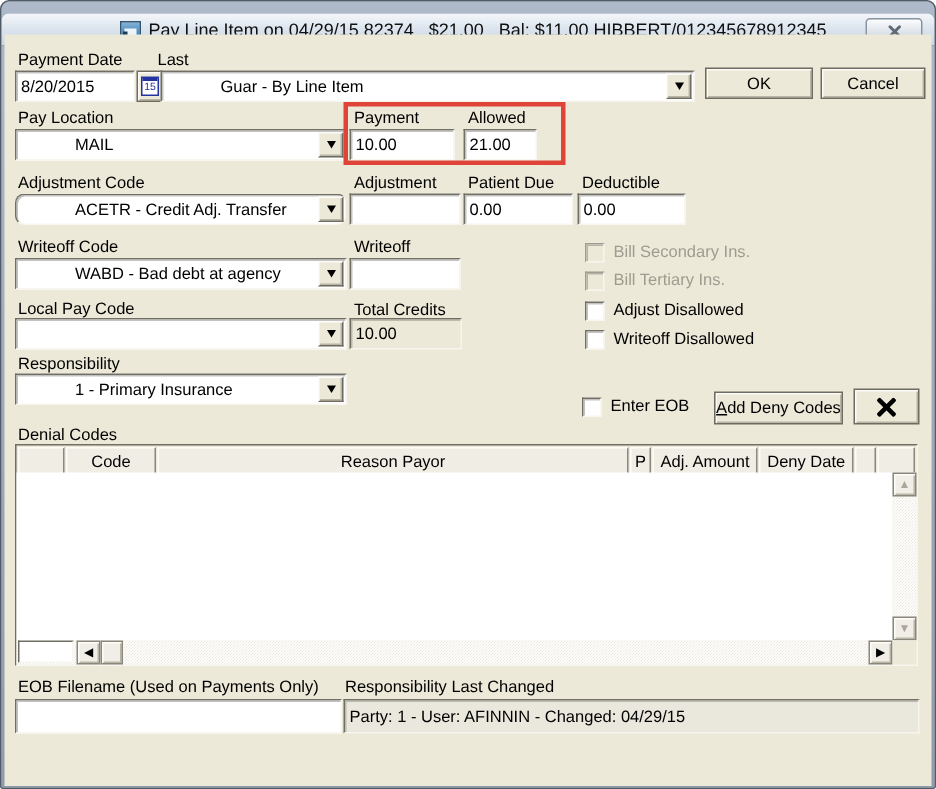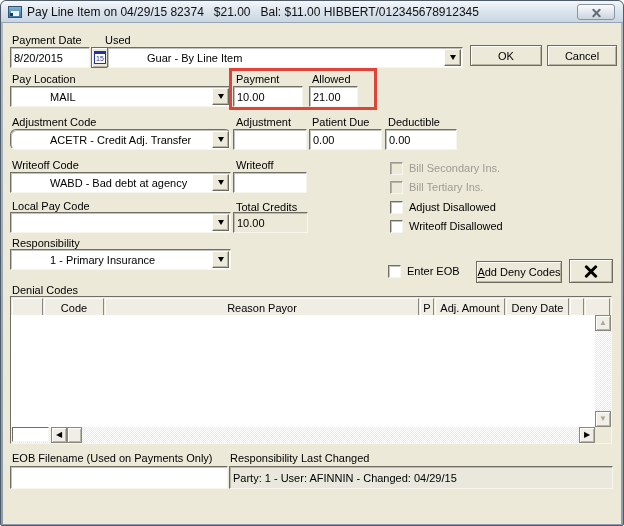--- a/index.html
+++ b/index.html
@@ -1,23 +1,23 @@
 <!DOCTYPE html>
 <html><head>
 <meta charset="utf-8">
 <style>
   html,body{margin:0;padding:0;}
   body{width:624px;height:526px;font-family:"Liberation Sans",sans-serif;background:#fff;}
   .window{position:relative;width:624px;height:526px;box-sizing:border-box;
     background:linear-gradient(#AEBACA,#8E9BAD);border:1px solid #505B68;
     border-radius:6px 6px 2px 2px;overflow:hidden;}
-  .titlebar{position:absolute;left:0;top:0;right:0;height:21px;
+  .titlebar{position:absolute;left:0;top:8px;right:0;height:21px;
     background:linear-gradient(#F4F7FA,#DDE6EF 45%,#C9D5E2);
     border-radius:5px 5px 0 0;border-bottom:1px solid #96A3B2;
-    display:flex;align-items:center;}
+    display:flex;align-items:center;justify-content:center;}
   .app-icon{width:14px;height:12px;margin-left:7px;box-sizing:border-box;
     border:1px solid #33566E;background:linear-gradient(#7FB2D8,#3E7AA8);position:relative;flex:none;}
   .app-icon .pane{position:absolute;left:2px;top:4px;width:8px;height:5px;background:#EAF4FA;}
   .app-icon .dot{position:absolute;left:1px;bottom:1px;width:3px;height:3px;background:#1E3A4E;}
   .title-text{font-size:12px;color:#101010;margin-left:5px;white-space:pre;}
   .close-btn{position:absolute;right:8px;top:3px;width:38px;height:16px;box-sizing:border-box;
     background:linear-gradient(#FBFCFD,#E6EAEF 45%,#CBD3DC);border:1px solid #8894A1;
     border-radius:3px;display:flex;align-items:center;justify-content:center;}
   .close-x{position:relative;width:9px;height:9px;}
   .close-x i{position:absolute;left:-1px;top:4px;width:11px;height:2px;background:#5F6B78;border-radius:1px;}
@@ -99,21 +99,21 @@
       <div class="close-x">
           <i class="a"></i>
           <i class="b"></i>
         </div>
     </div>
   </div>
 
   <div class="client">
 
     <div class="lbl" style="left:9px;top:11px;">Payment Date</div>
-    <div class="lbl" style="left:102px;top:11px;">Used</div>
+    <div class="lbl" style="left:102px;top:11px;">Last</div>
     <input class="txt" style="left: 7px; top: 24px; width: 80px; height: 21px;" value="8/20/2015">
     <div class="btn" style="left:88px;top:24px;width:18px;height:21px;">
       <div class="cal">
           <div class="strip"></div>
           <span>15</span>
         </div>
     </div>
     <div class="combo" style="left:104px;top:24px;width:356px;height:21px;">
       <span class="val">Guar - By Line Item</span>
       <span class="drop">

